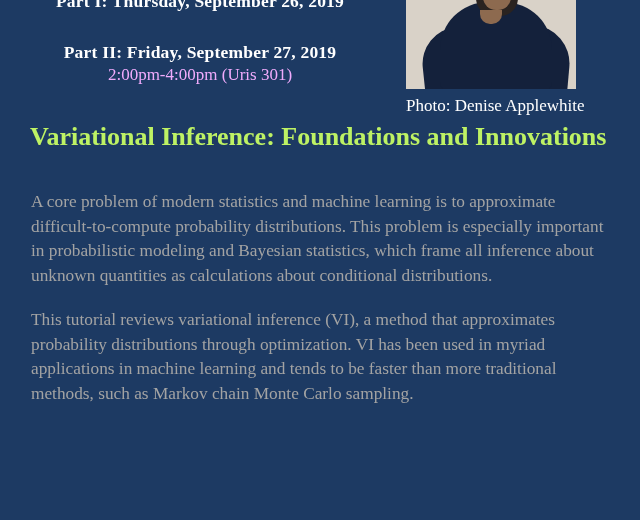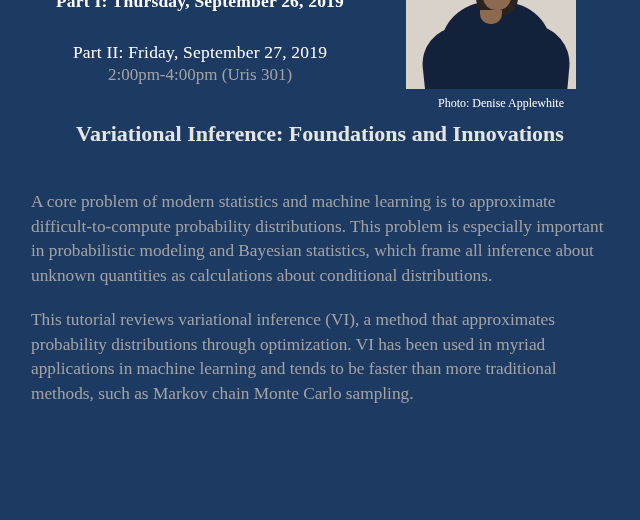--- a/index.html
+++ b/index.html
@@ -37,34 +37,34 @@
     letter-spacing: 0.2px;
     line-height: 1.15;
     color: #ffffff;
     margin: 0;
     padding: 0 10px;
     position: relative;
     top: -9px;
   }
   .part-two-line {
     font-size: 17.5px;
-    font-weight: normal;
+    font-weight: bold;
     letter-spacing: 0.2px;
     line-height: 1.15;
     color: #ffffff;
     margin: 0;
     padding: 0 10px;
     position: relative;
     top: 22px;
   }
   .time-line {
     font-size: 17px;
     font-weight: normal;
     line-height: 1.15;
-    color: #a3a3a3;
+    color: #f0abfc;
     margin: 0;
     padding: 0 10px;
     position: relative;
     top: 25px;
   }
 
   
   .photo-wrap {
     position: absolute;
     left: 406px;
@@ -137,36 +137,35 @@
     width: 22px;
     height: 14px;
     background: #8d6a4f;
     border-radius: 0 0 10px 10px;
   }
   .photo-credit {
     position: absolute;
     left: 406px;
     top: 96px;
     width: 190px;
-    text-align: center;
-    font-size: 12px;
+    text-align: left;
+    font-size: 17px;
     color: #ffffff;
   }
 
   
   .talk-title {
     position: absolute;
     left: 30px;
     top: 120px;
     width: 580px;
-    text-align: center;
-    font-size: 22px;
+    font-size: 26px;
     font-weight: bold;
     line-height: 1.28;
-    color: #e5e5e5;
+    color: #bef264;
   }
 
   
   .abstract {
     position: absolute;
     left: 31px;
     top: 190px;
     width: 578px;
   }
   .abstract p {

